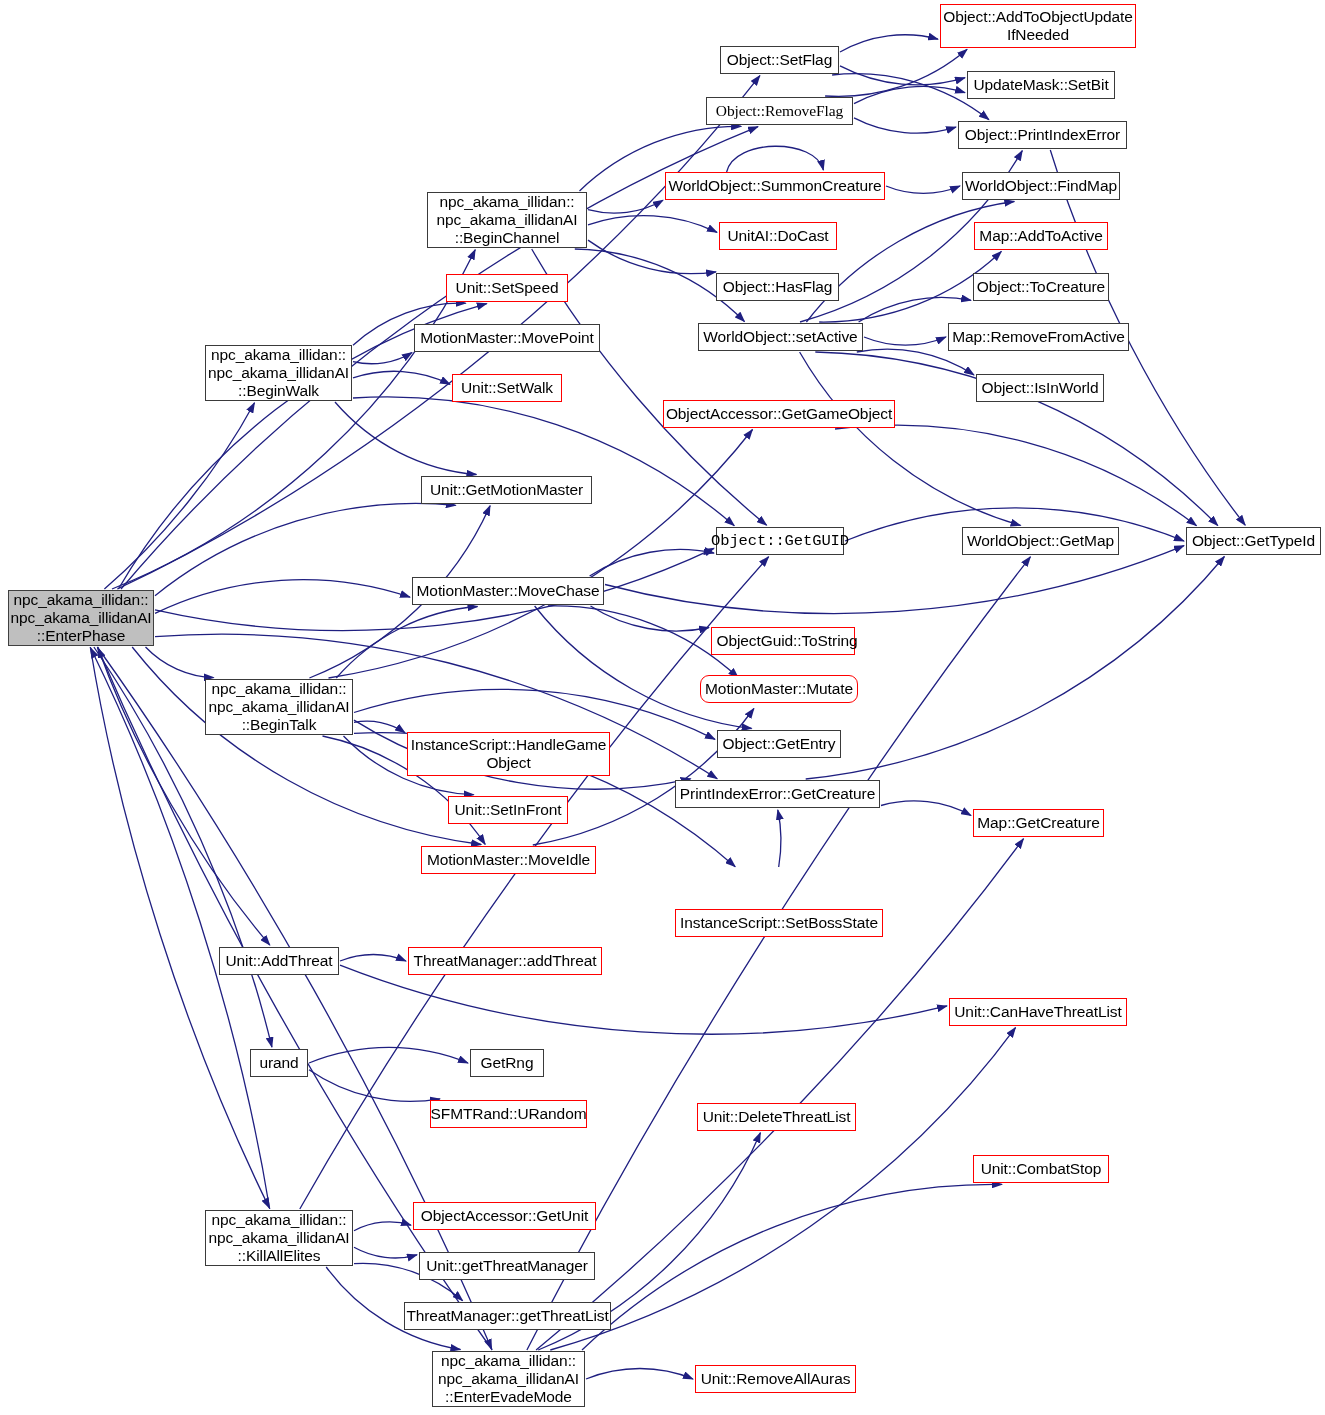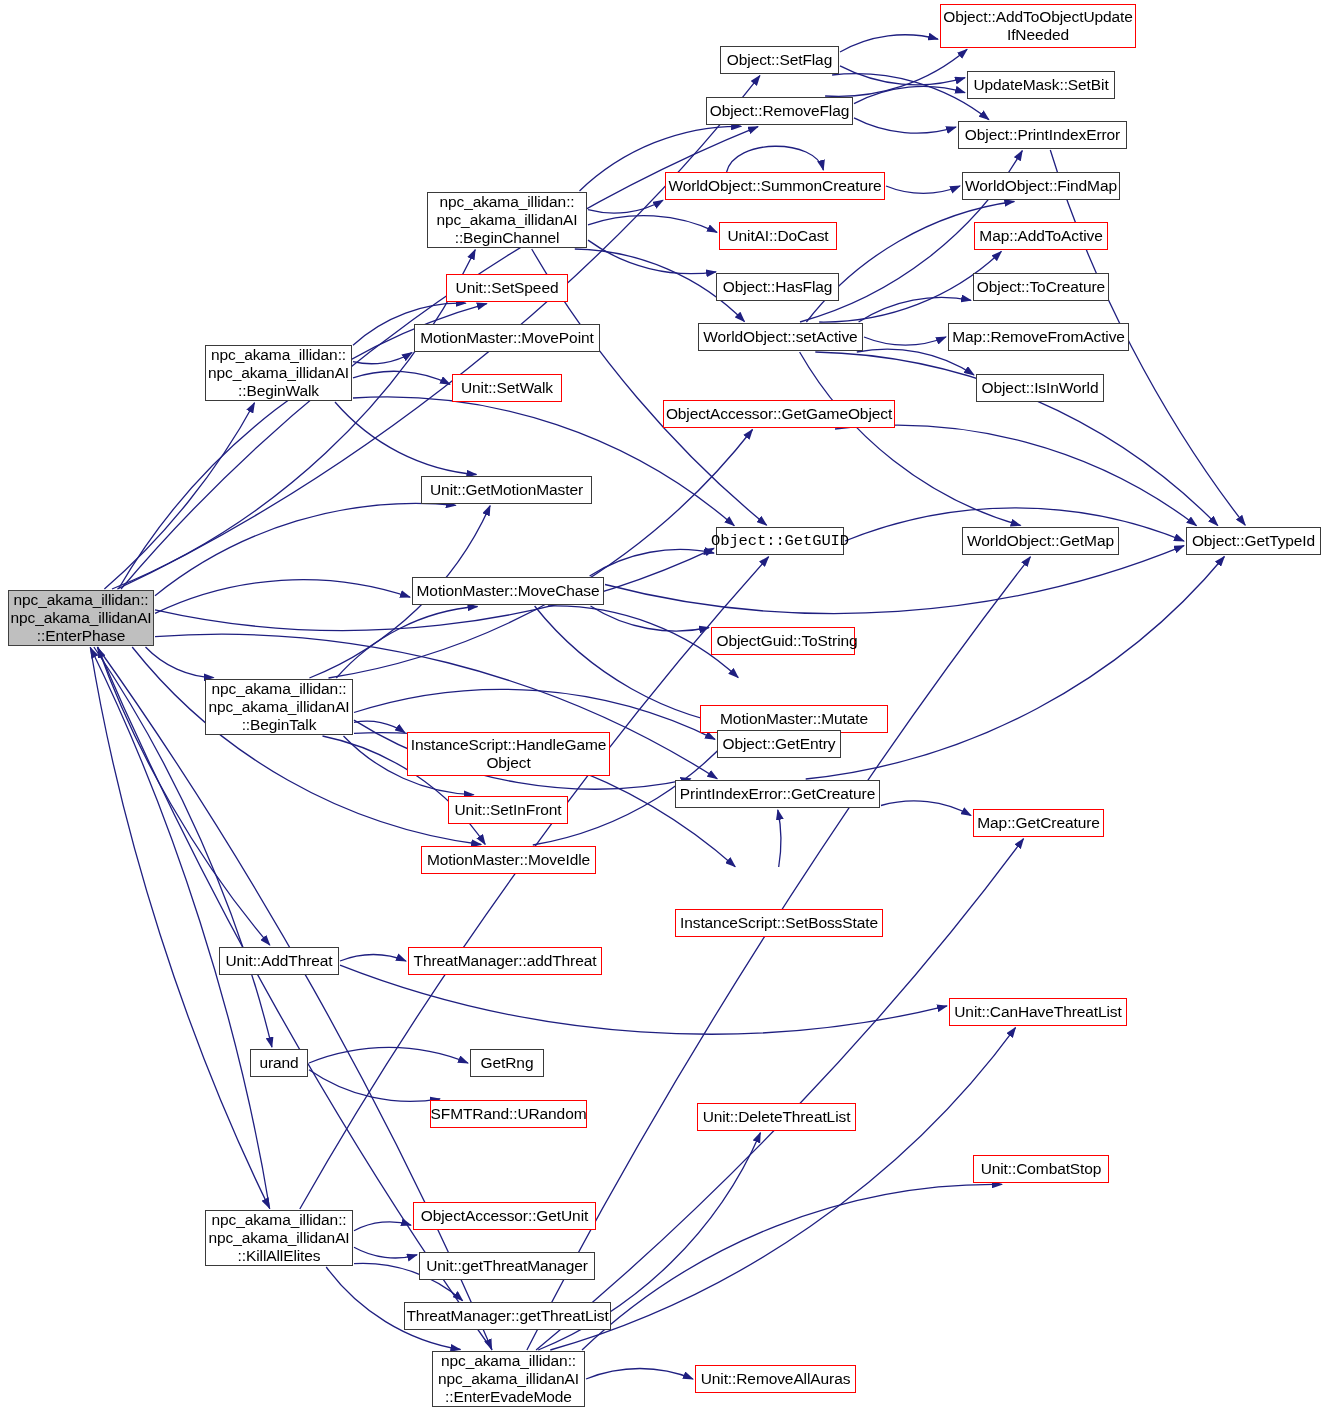--- a/index.html
+++ b/index.html
@@ -146,21 +146,21 @@
   </svg>
 
   <div id="nodes-group">
       <div class="node root thick" style="left: 8px; top: 590px; width: 146px; height: 56px;">npc_akama_illidan::
 npc_akama_illidanAI
 ::EnterPhase</div>
       <div class="node" style="left: 720px; top: 46px; width: 119px; height: 28px;">Object::SetFlag</div>
       <div class="node red" style="left: 940px; top: 4px; width: 196px; height: 44px;">Object::AddToObjectUpdate
 IfNeeded</div>
       <div class="node" style="left: 967px; top: 71px; width: 148px; height: 28px;">UpdateMask::SetBit</div>
-      <div class="node" style="left: 706px; top: 97px; width: 147px; height: 28px;">Object::RemoveFlag</div>
+      <div class="node" style="left: 706px; top: 97px; width: 147px; height: 28px; font-family: Liberation Serif, serif;">Object::RemoveFlag</div>
       <div class="node" style="left: 958px; top: 121px; width: 169px; height: 28px;">Object::PrintIndexError</div>
       <div class="node red" style="left: 665px; top: 172px; width: 220px; height: 28px;">WorldObject::SummonCreature</div>
       <div class="node" style="left: 962px; top: 172px; width: 158px; height: 28px;">WorldObject::FindMap</div>
       <div class="node" style="left: 427px; top: 192px; width: 160px; height: 56px;">npc_akama_illidan::
 npc_akama_illidanAI
 ::BeginChannel</div>
       <div class="node red" style="left: 719px; top: 222px; width: 118px; height: 28px;">UnitAI::DoCast</div>
       <div class="node red" style="left: 974px; top: 222px; width: 134px; height: 28px;">Map::AddToActive</div>
       <div class="node" style="left: 716px; top: 273px; width: 123px; height: 28px;">Object::HasFlag</div>
       <div class="node" style="left: 973px; top: 273px; width: 136px; height: 28px;">Object::ToCreature</div>
@@ -176,21 +176,21 @@
       <div class="node red" style="left: 663px; top: 400px; width: 232px; height: 28px;">ObjectAccessor::GetGameObject</div>
       <div class="node" style="left: 421px; top: 476px; width: 171px; height: 28px;">Unit::GetMotionMaster</div>
       <div class="node" style="left: 716px; top: 527px; width: 128px; height: 28px; font-family: Liberation Mono, monospace;">Object::GetGUID</div>
       <div class="node" style="left: 962px; top: 527px; width: 157px; height: 28px;">WorldObject::GetMap</div>
       <div class="node" style="left: 1186px; top: 527px; width: 135px; height: 28px;">Object::GetTypeId</div>
       <div class="node" style="left: 412px; top: 577px; width: 192px; height: 28px;">MotionMaster::MoveChase</div>
       <div class="node red" style="left: 711px; top: 627px; width: 144px; height: 28px; padding-left: 12px;">ObjectGuid::ToString</div>
       <div class="node" style="left: 205px; top: 679px; width: 148px; height: 56px;">npc_akama_illidan::
 npc_akama_illidanAI
 ::BeginTalk</div>
-      <div class="node red" style="left: 700px; top: 705px; width: 188px; height: 28px;">MotionMaster::Mutate</div>
+      <div class="node red" style="left: 700px; top: 675px; width: 158px; height: 28px; border-radius: 9px;">MotionMaster::Mutate</div>
       <div class="node" style="left: 717px; top: 730px; width: 124px; height: 28px;">Object::GetEntry</div>
       <div class="node red" style="left: 407px; top: 732px; width: 203px; height: 44px;">InstanceScript::HandleGame
 Object</div>
       <div class="node" style="left: 675px; top: 780px; width: 205px; height: 28px;">PrintIndexError::GetCreature</div>
       <div class="node red" style="left: 448px; top: 796px; width: 120px; height: 28px;">Unit::SetInFront</div>
       <div class="node red" style="left: 973px; top: 809px; width: 131px; height: 28px;">Map::GetCreature</div>
       <div class="node red" style="left: 421px; top: 846px; width: 175px; height: 28px;">MotionMaster::MoveIdle</div>
       <div class="node red" style="left: 675px; top: 868px; width: 208px; height: 28px; margin-top: 41px;">InstanceScript::SetBossState</div>
       <div class="node" style="left: 219px; top: 947px; width: 120px; height: 28px;">Unit::AddThreat</div>
       <div class="node red" style="left: 408px; top: 947px; width: 194px; height: 28px;">ThreatManager::addThreat</div>

